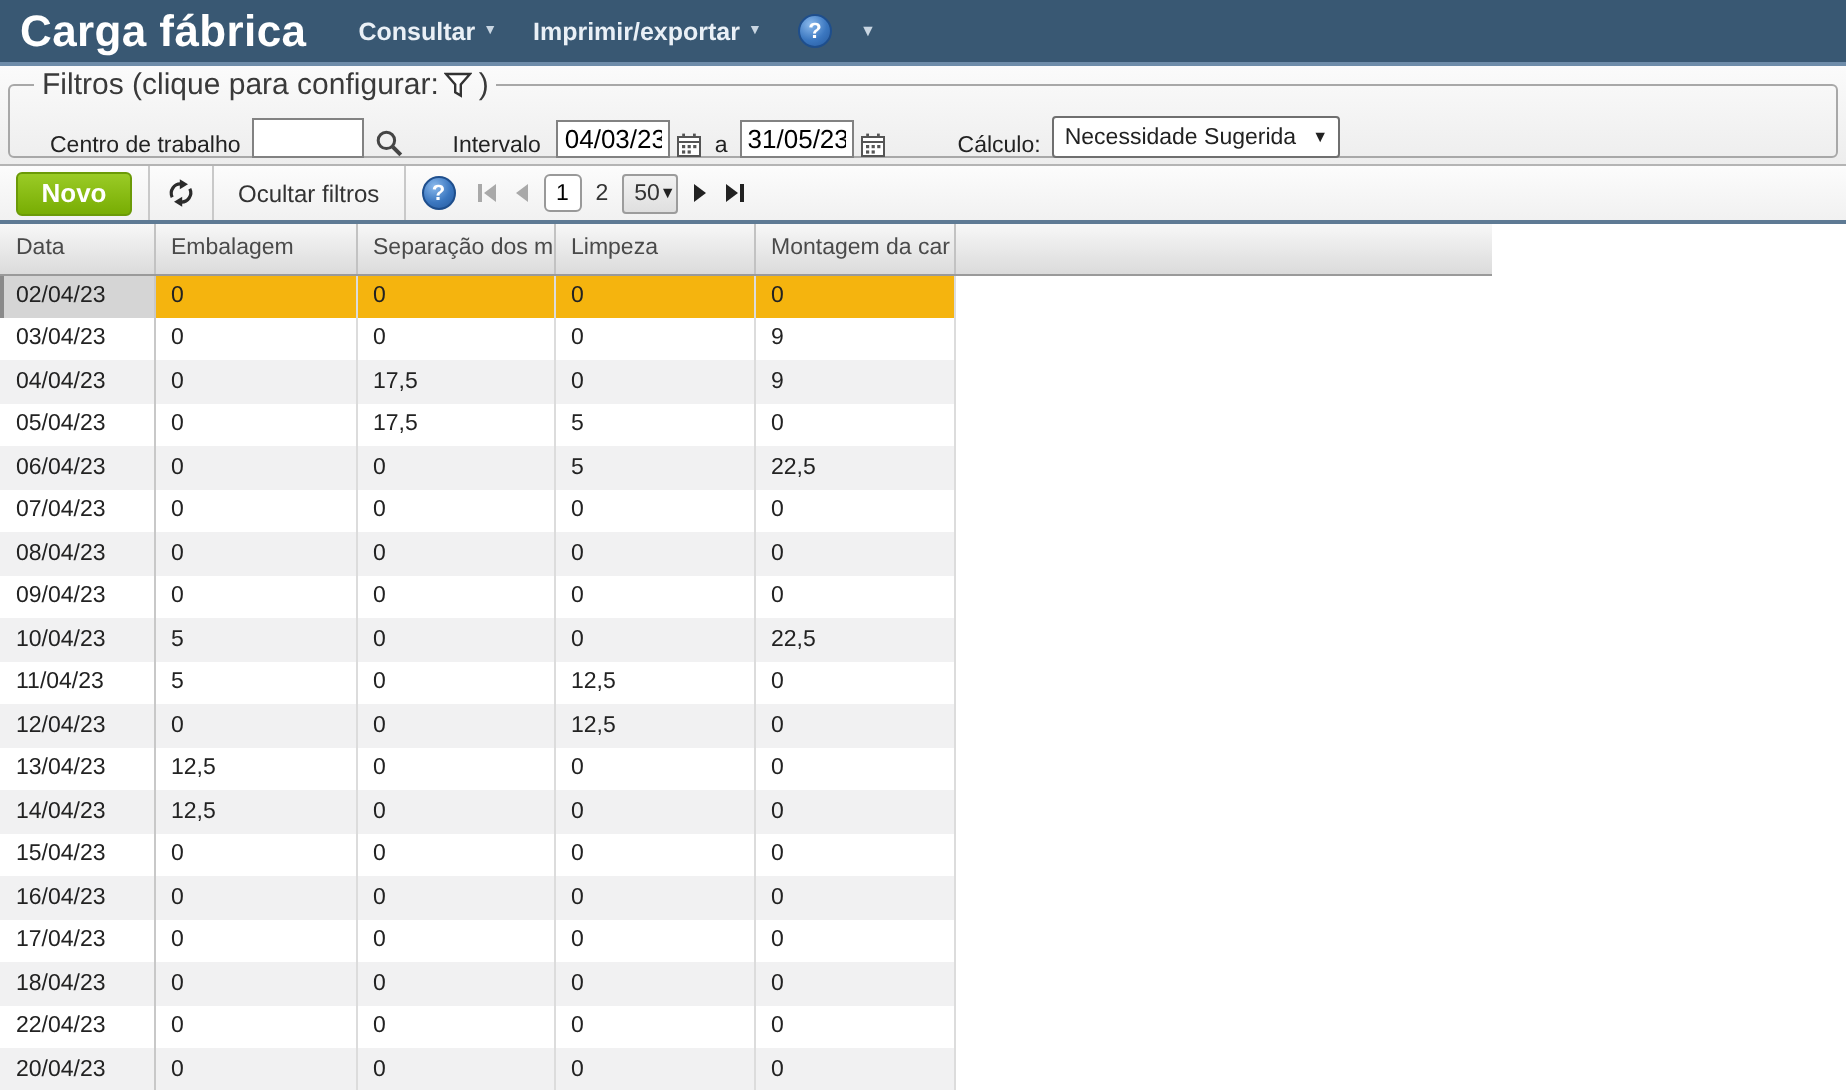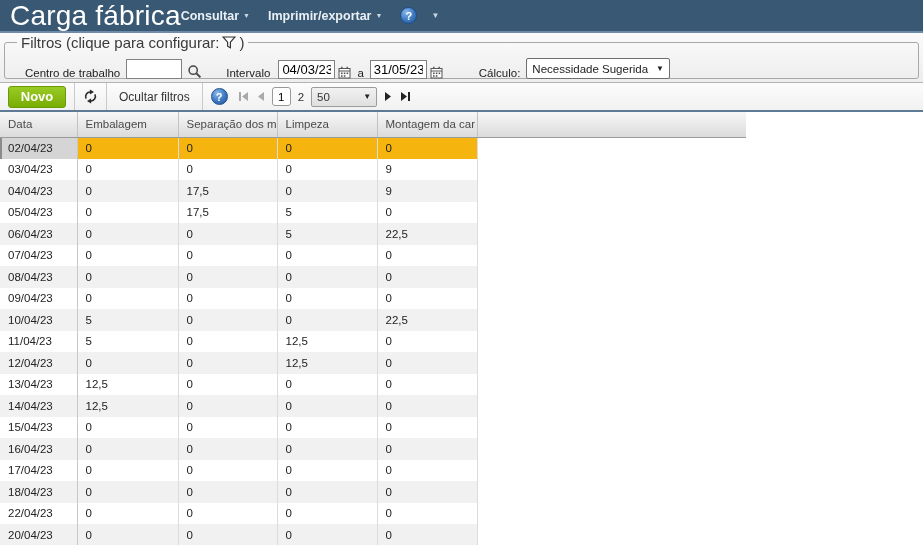--- a/index.html
+++ b/index.html
@@ -2,21 +2,21 @@
 <html><head>
 <meta charset="utf-8">
 <style>
   * { margin:0; padding:0; box-sizing:border-box; }
   html,body { width:923px; height:545px; overflow:hidden; background:#fff;
     font-family:"Liberation Sans", sans-serif; }
 
   
   .topbar { height:33px; background:#395873; border-bottom:2px solid #6E8CA9;
     display:flex; align-items:center; padding:0 10px; }
-  .topbar h1 { color:#fff; font-size:28px; font-weight:normal; letter-spacing:.2px; }
+  .topbar h1 { color:#fff; font-size:22px; font-weight:bold; letter-spacing:.2px; margin-right:26px; }
   .menu { display:flex; align-items:center; gap:4px; color:#EAF0F6; font-size:12.5px;
     font-weight:bold; margin-right:18px; cursor:pointer; }
   .caret { font-size:7px; color:#C9D6E2; line-height:1; }
   .help { width:17px; height:17px; border-radius:50%; border:1px solid #1E4E8C;
     background:radial-gradient(circle at 35% 28%, #8AB9EC, #3B77C0 55%, #265A9E);
     color:#fff; font-size:11px; font-weight:bold; display:flex; align-items:center;
     justify-content:center; flex:0 0 auto; }
   .topbar .help { margin-right:14px; }
 
   
@@ -43,21 +43,21 @@
   .btn-novo { width:58px; height:22px; border:1px solid #6B9A07; border-radius:3px;
     background:linear-gradient(#9ACB26,#78AD03); color:#fff; font-weight:bold;
     font-size:13px; font-family:inherit; cursor:pointer; }
   .tb-sep { width:1px; height:27px; background:#C9C9C9; margin:0 8px; }
   .tb-text-btn { font-size:12px; color:#333; padding:0 4px; cursor:pointer; white-space:nowrap; }
   .pager { display:flex; align-items:center; gap:7px; margin-left:10px; }
   .pg { display:inline-flex; align-items:center; cursor:pointer; }
   .page-box { min-width:19px; height:19px; border:1px solid #999; border-radius:3px;
     background:#fff; font-size:11.5px; display:flex; align-items:center; justify-content:center; padding:0 3px; }
   .page-num { font-size:11.5px; color:#333; cursor:pointer; }
-  .size-select { width:66px; height:20px; border:1px solid #9C9C9C; border-radius:2px;
+  .size-select { width:28px; height:20px; border:1px solid #9C9C9C; border-radius:2px;
     background:linear-gradient(#F2F2F2,#DFDFDF); display:flex; align-items:center;
     justify-content:space-between; padding:0 5px; font-size:11.5px; color:#333; cursor:pointer; }
   .size-select .caret { color:#222; font-size:8px; }
 
   
   table { width:746px; border-collapse:collapse; table-layout:fixed; }
   col.c0{width:77px} col.c1{width:101px} col.c2{width:99px} col.c3{width:100px}
   col.c4{width:100px} col.c5{width:auto}
   thead th { height:25px; background:linear-gradient(#F7F7F7,#DBDBDB);
     border-bottom:1px solid #9A9A9A; border-right:1px solid #C2C2C2;

